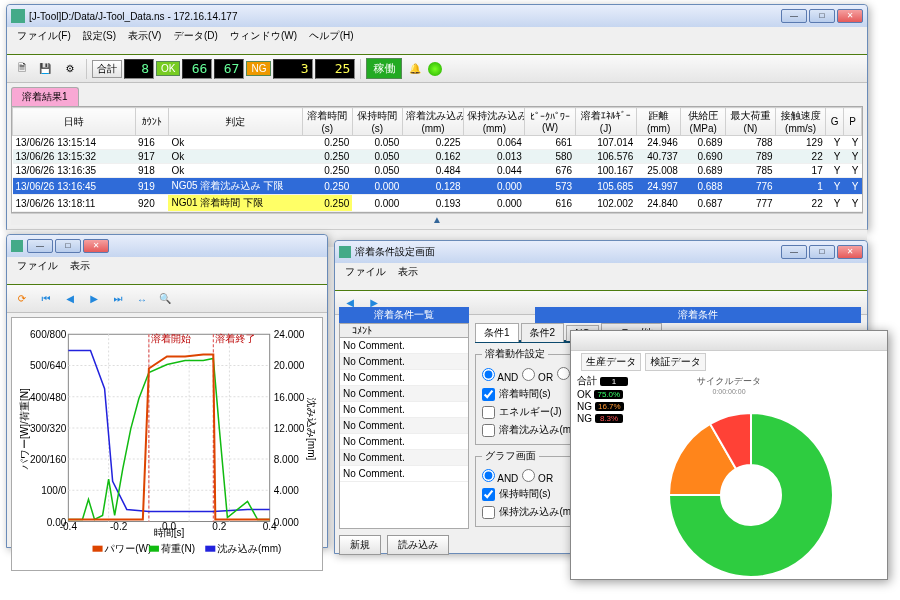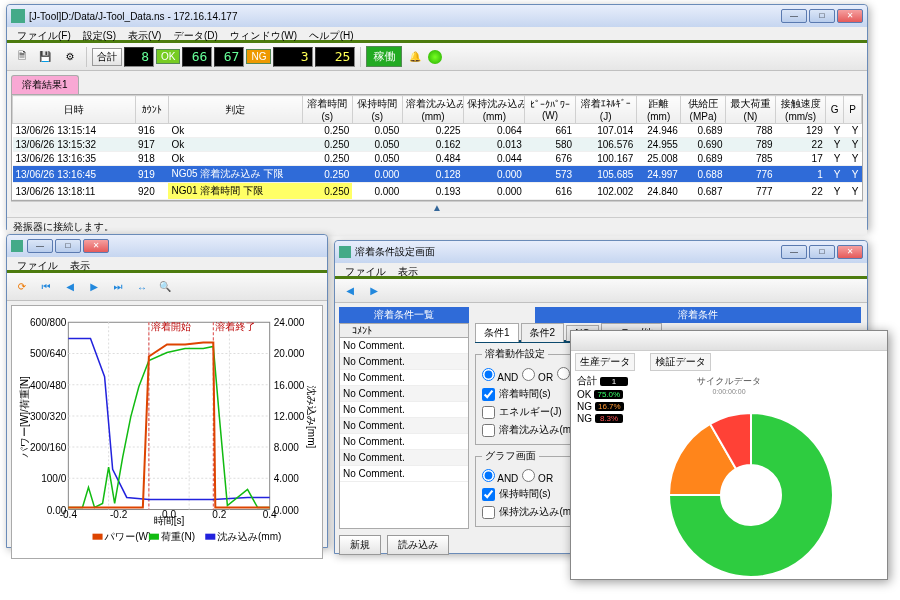--- a/index.html
+++ b/index.html
@@ -3,21 +3,21 @@
 <meta charset="utf-8">
 <style>
 *{box-sizing:border-box;margin:0;padding:0;font-family:"Meiryo","MS PGothic",sans-serif;font-size:10px}
 body{background:#fff;width:900px;height:600px;position:relative;overflow:hidden}
 .win{position:absolute;background:#f0f0f0;border:1px solid #6a8bb8;border-radius:4px 4px 0 0;box-shadow:2px 2px 8px rgba(0,0,0,.3)}
 .titlebar{height:22px;background:linear-gradient(#e8eefb,#c6d6f0);border-radius:4px 4px 0 0;display:flex;align-items:center;padding:0 4px;position:relative}
 .titlebar .txt{flex:1;font-size:10px;color:#000;overflow:hidden;white-space:nowrap}
 .winbtns{display:flex;gap:2px}
 .winbtn{width:26px;height:14px;border:1px solid #5a7ab0;border-radius:2px;background:linear-gradient(#dbe6f7,#b9cdec);font-size:8px;text-align:center;line-height:12px;cursor:pointer}
 .winbtn.close{background:linear-gradient(#f5a0a0,#e55a5a);color:#fff}
-.menubar{height:16px;background:#f0f0f0;display:flex;padding:0 4px;border-bottom:3px solid #4d7c0f}
+.menubar{height:28px;background:#f0f0f0;display:flex;padding:0 4px;border-bottom:1px solid #4d7c0f}
 .menubar span{padding:2px 6px;cursor:pointer}
 .toolbar{height:28px;background:linear-gradient(#fafafa,#e6e6e6);border-bottom:1px solid #c0c0c0;display:flex;align-items:center;padding:0 4px;gap:2px}
 .tbtn{width:22px;height:22px;border:1px solid transparent;display:flex;align-items:center;justify-content:center;cursor:pointer}
 .sep{width:1px;height:20px;background:#c8c8c8;margin:0 3px}
 .lcd{height:20px;padding:0 4px;background:#000;color:#6f9;font-family:monospace;font-size:13px;display:flex;align-items:center;border:1px inset #888;min-width:30px;justify-content:flex-end}
 .lcd.y{color:#ff5}
 .badge{padding:1px 4px;background:#7c2;color:#fff;border:1px solid #585;font-size:10px}
 .badge.ng{background:#e90;color:#fff}
 
 .tabholder{padding:4px}
@@ -49,21 +49,21 @@
 .tab.act{background:#fff}
 .rtitle{background:#2f6bd8;color:#fff;text-align:center;padding:1px;margin-left:60px;margin-bottom:2px}
 fieldset{border:1px solid #aaa;padding:4px 6px;margin:4px 0}
 legend{font-size:10px;padding:0 3px}
 .frow{display:flex;align-items:center;gap:4px;margin:2px 0}
 .frow input[type=text]{width:50px;height:16px;font-size:10px;text-align:right;border:1px solid #999;padding:0 2px}
 .btn{padding:2px 10px;border:1px solid #999;background:linear-gradient(#fff,#e4e4e4);cursor:pointer}
 
 .donutwin{position:absolute;background:#fff;border:1px solid #888;box-shadow:2px 2px 10px rgba(0,0,0,.4)}
 .dtitle{height:20px;background:linear-gradient(#fafafa,#e0e0e0);border-bottom:1px solid #ccc}
-.dminitabs{display:flex;padding:2px 4px;gap:15px;font-size:9px}
+.dminitabs{display:flex;padding:2px 10px;gap:4px;font-size:9px}
 .dminitabs span{padding:1px 4px;border:1px solid #ccc;background:#f6f6f6}
 .sidestats{position:absolute;left:6px;top:42px;font-size:8px}
 .sidestats .row{display:flex;align-items:center;gap:3px;margin:1px 0}
 .pill{background:#000;color:#fff;padding:0 3px;border-radius:2px;font-size:8px;min-width:28px;text-align:center}
 .pill.g{color:#3f6}
 .pill.o{color:#f93}
 .pill.r{color:#f55}
 .donutlbl{text-align:center;font-size:9px;color:#555;margin-top:2px}
 </style>
 </head>
@@ -147,21 +147,21 @@
             <tr class="alt">
               <td>13/06/26 13:15:32</td>
               <td>917</td>
               <td>Ok</td>
               <td class="num">0.250</td>
               <td class="num">0.050</td>
               <td class="num">0.162</td>
               <td class="num">0.013</td>
               <td class="num">580</td>
               <td class="num">106.576</td>
-              <td class="num">24.955</td>
+              <td class="num">40.737</td>
               <td class="num">0.690</td>
               <td class="num">789</td>
               <td class="num">22</td>
               <td class="num">Y</td>
               <td class="num">Y</td>
             </tr>
             <tr class="">
               <td>13/06/26 13:16:35</td>
               <td>918</td>
               <td>Ok</td>

